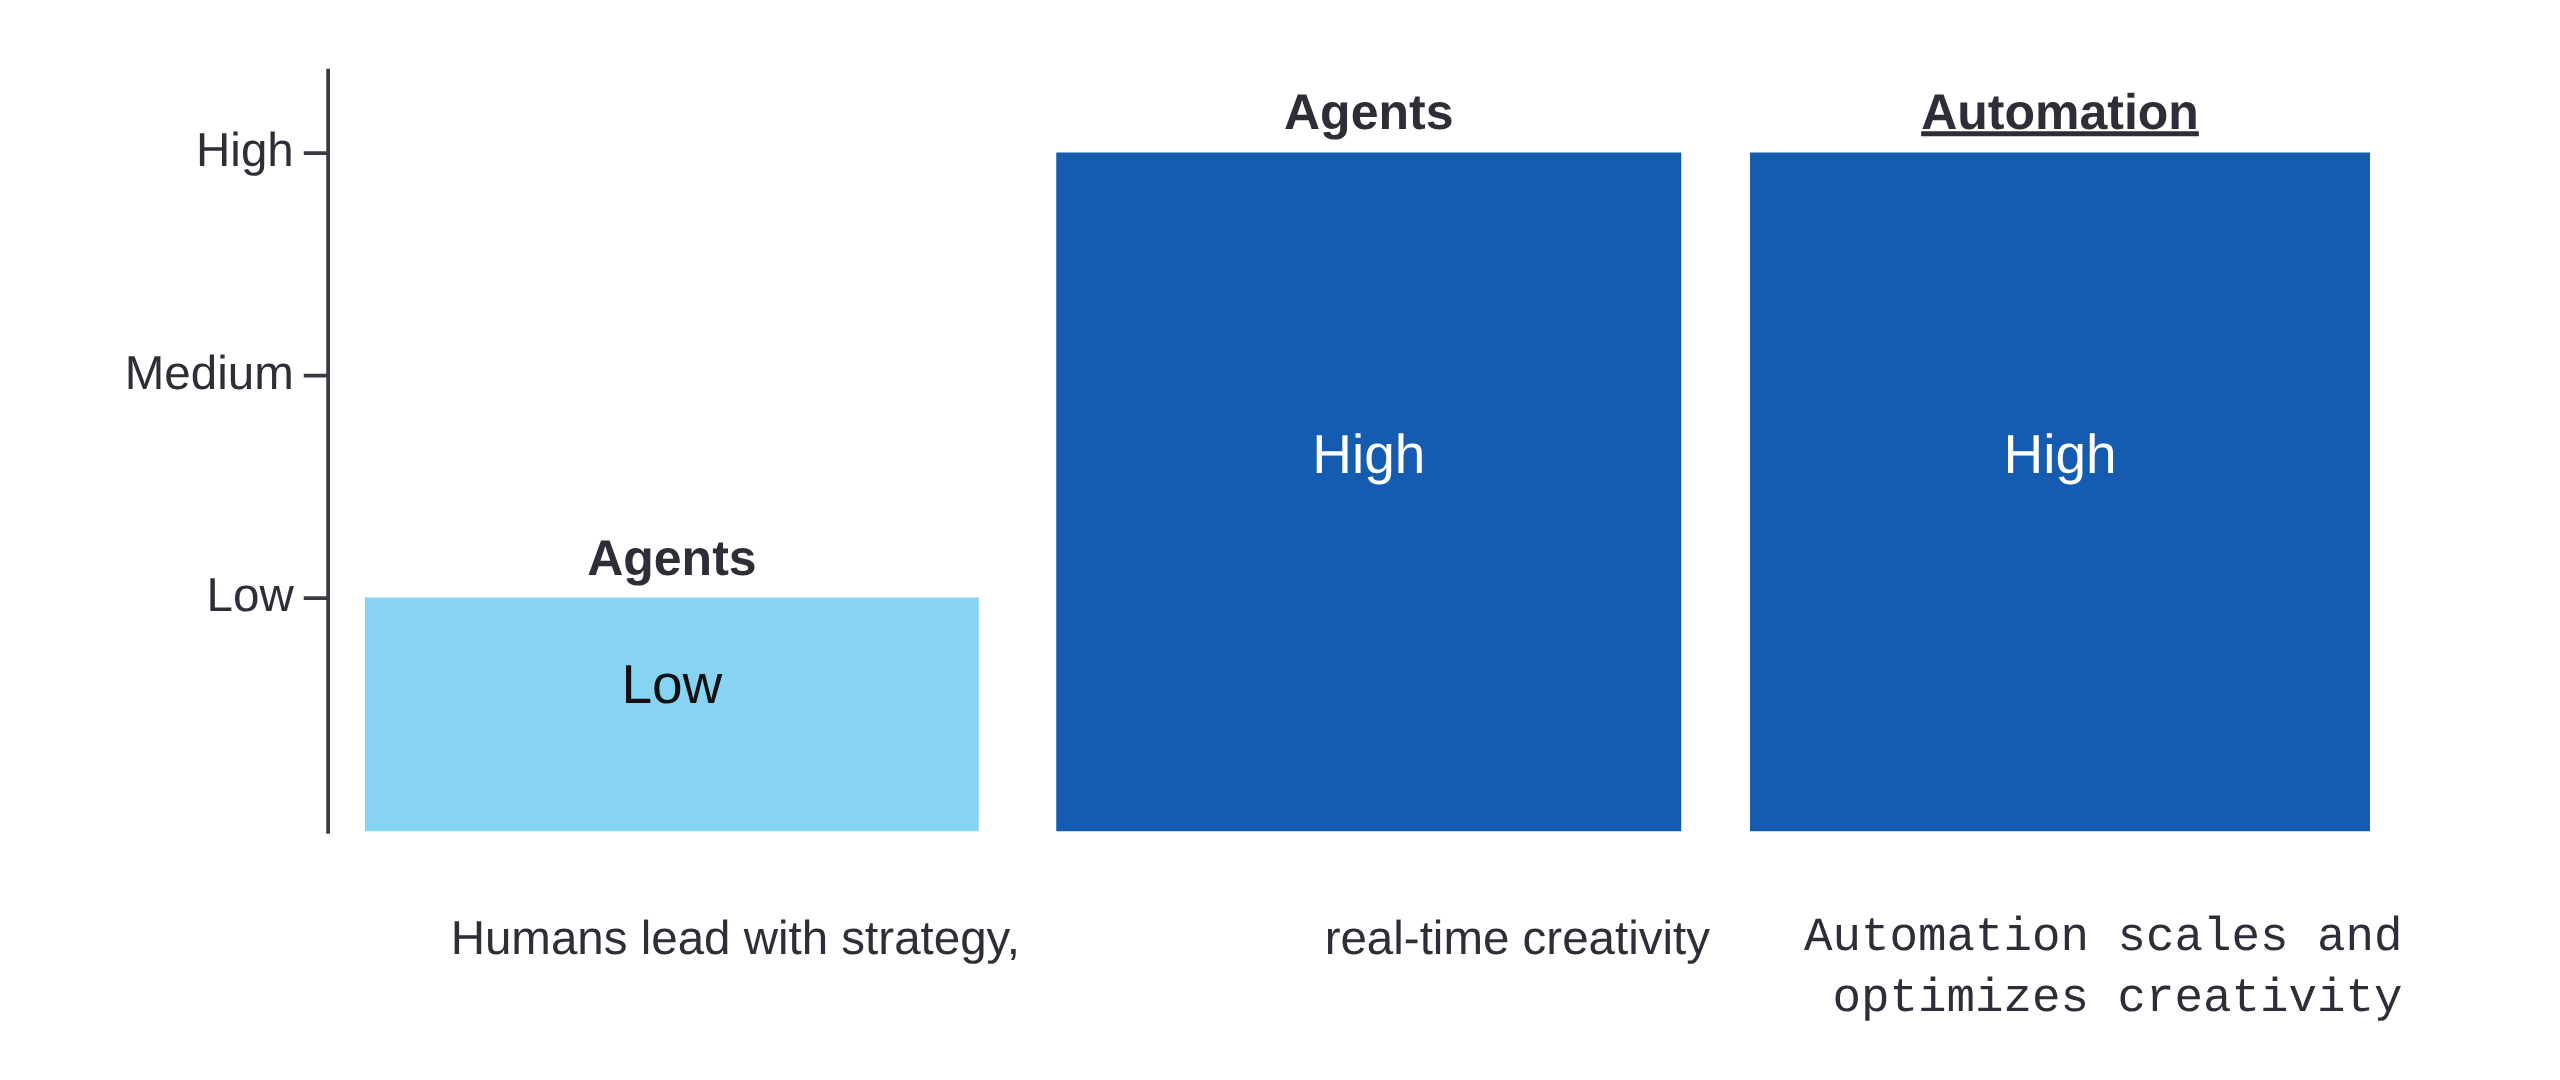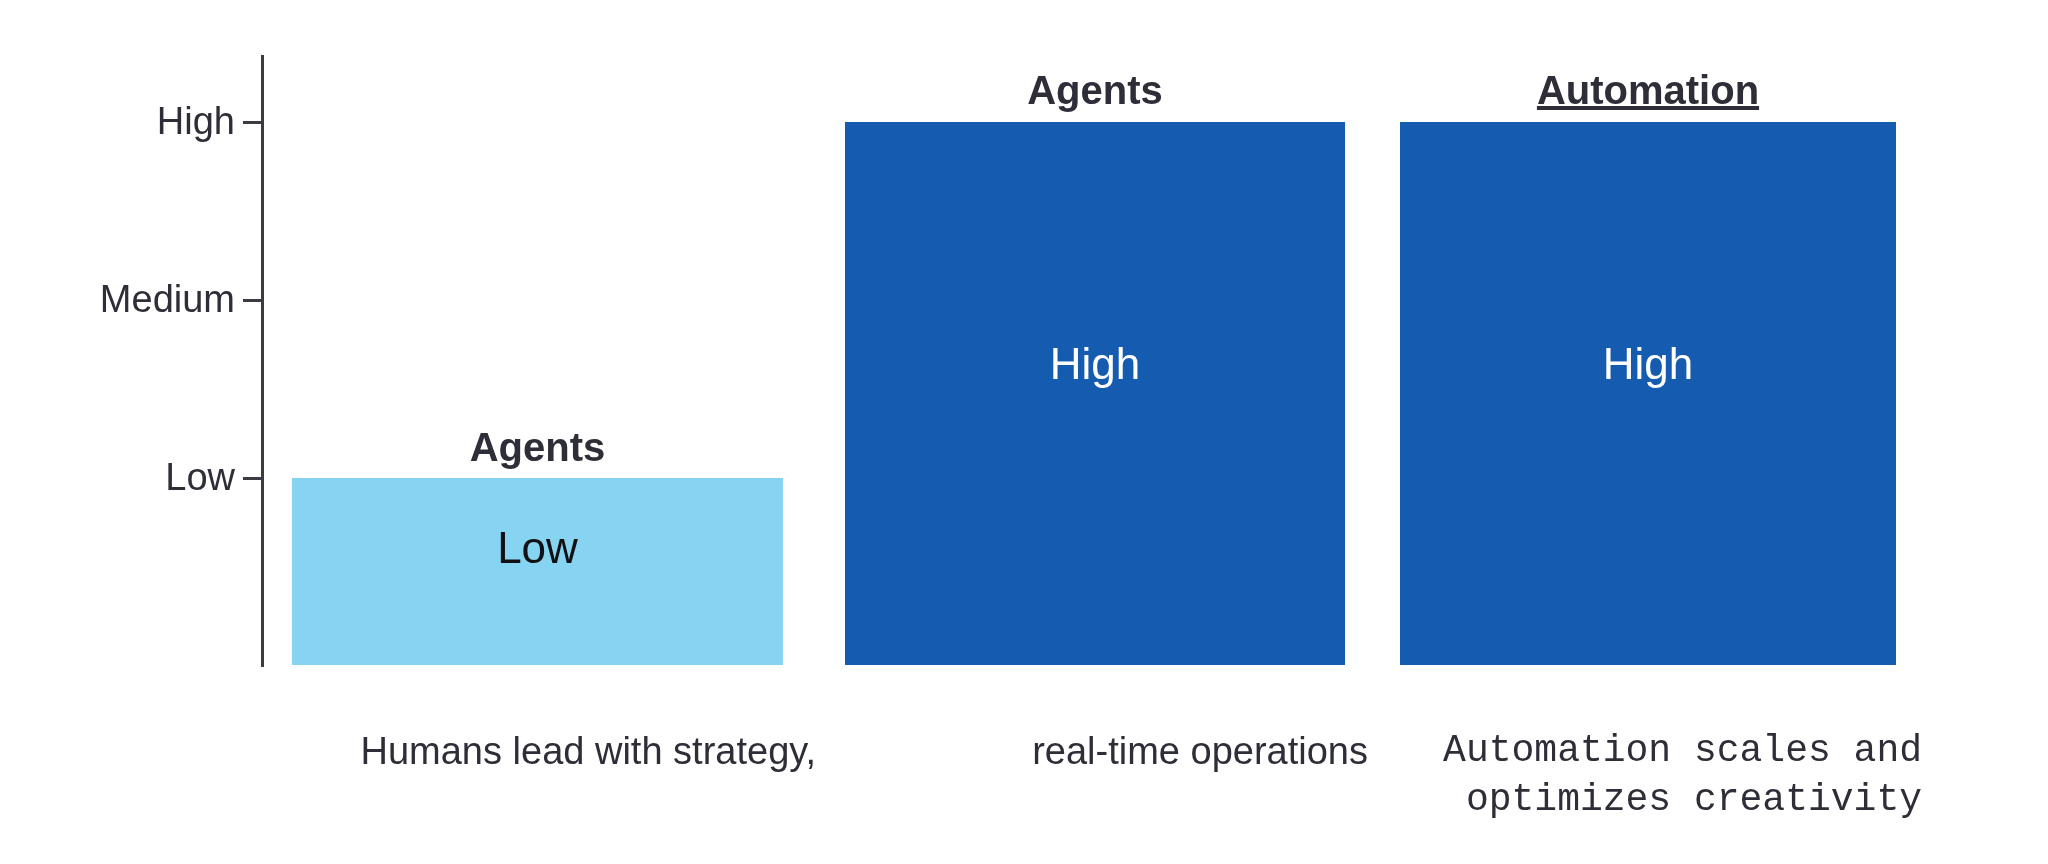--- a/index.html
+++ b/index.html
@@ -169,21 +169,21 @@
 
   <div class="bar bar-automation" style="background: rgb(21, 92, 176);">
     <div class="bar-value" style="color: rgb(255, 255, 255);">High</div>
   </div>
 
   <div class="caption caption-humans">
     <span>Humans lead with strategy,</span>
   </div>
 
   <div class="caption caption-agents">
-    <span>real-time operations</span>
+    <span>real-time creativity</span>
   </div>
 
   <div class="caption caption-automation">
     <span>Automation scales and</span>
     <span>optimizes creativity</span>
   </div>
 
 </div>
 
 </body></html>

